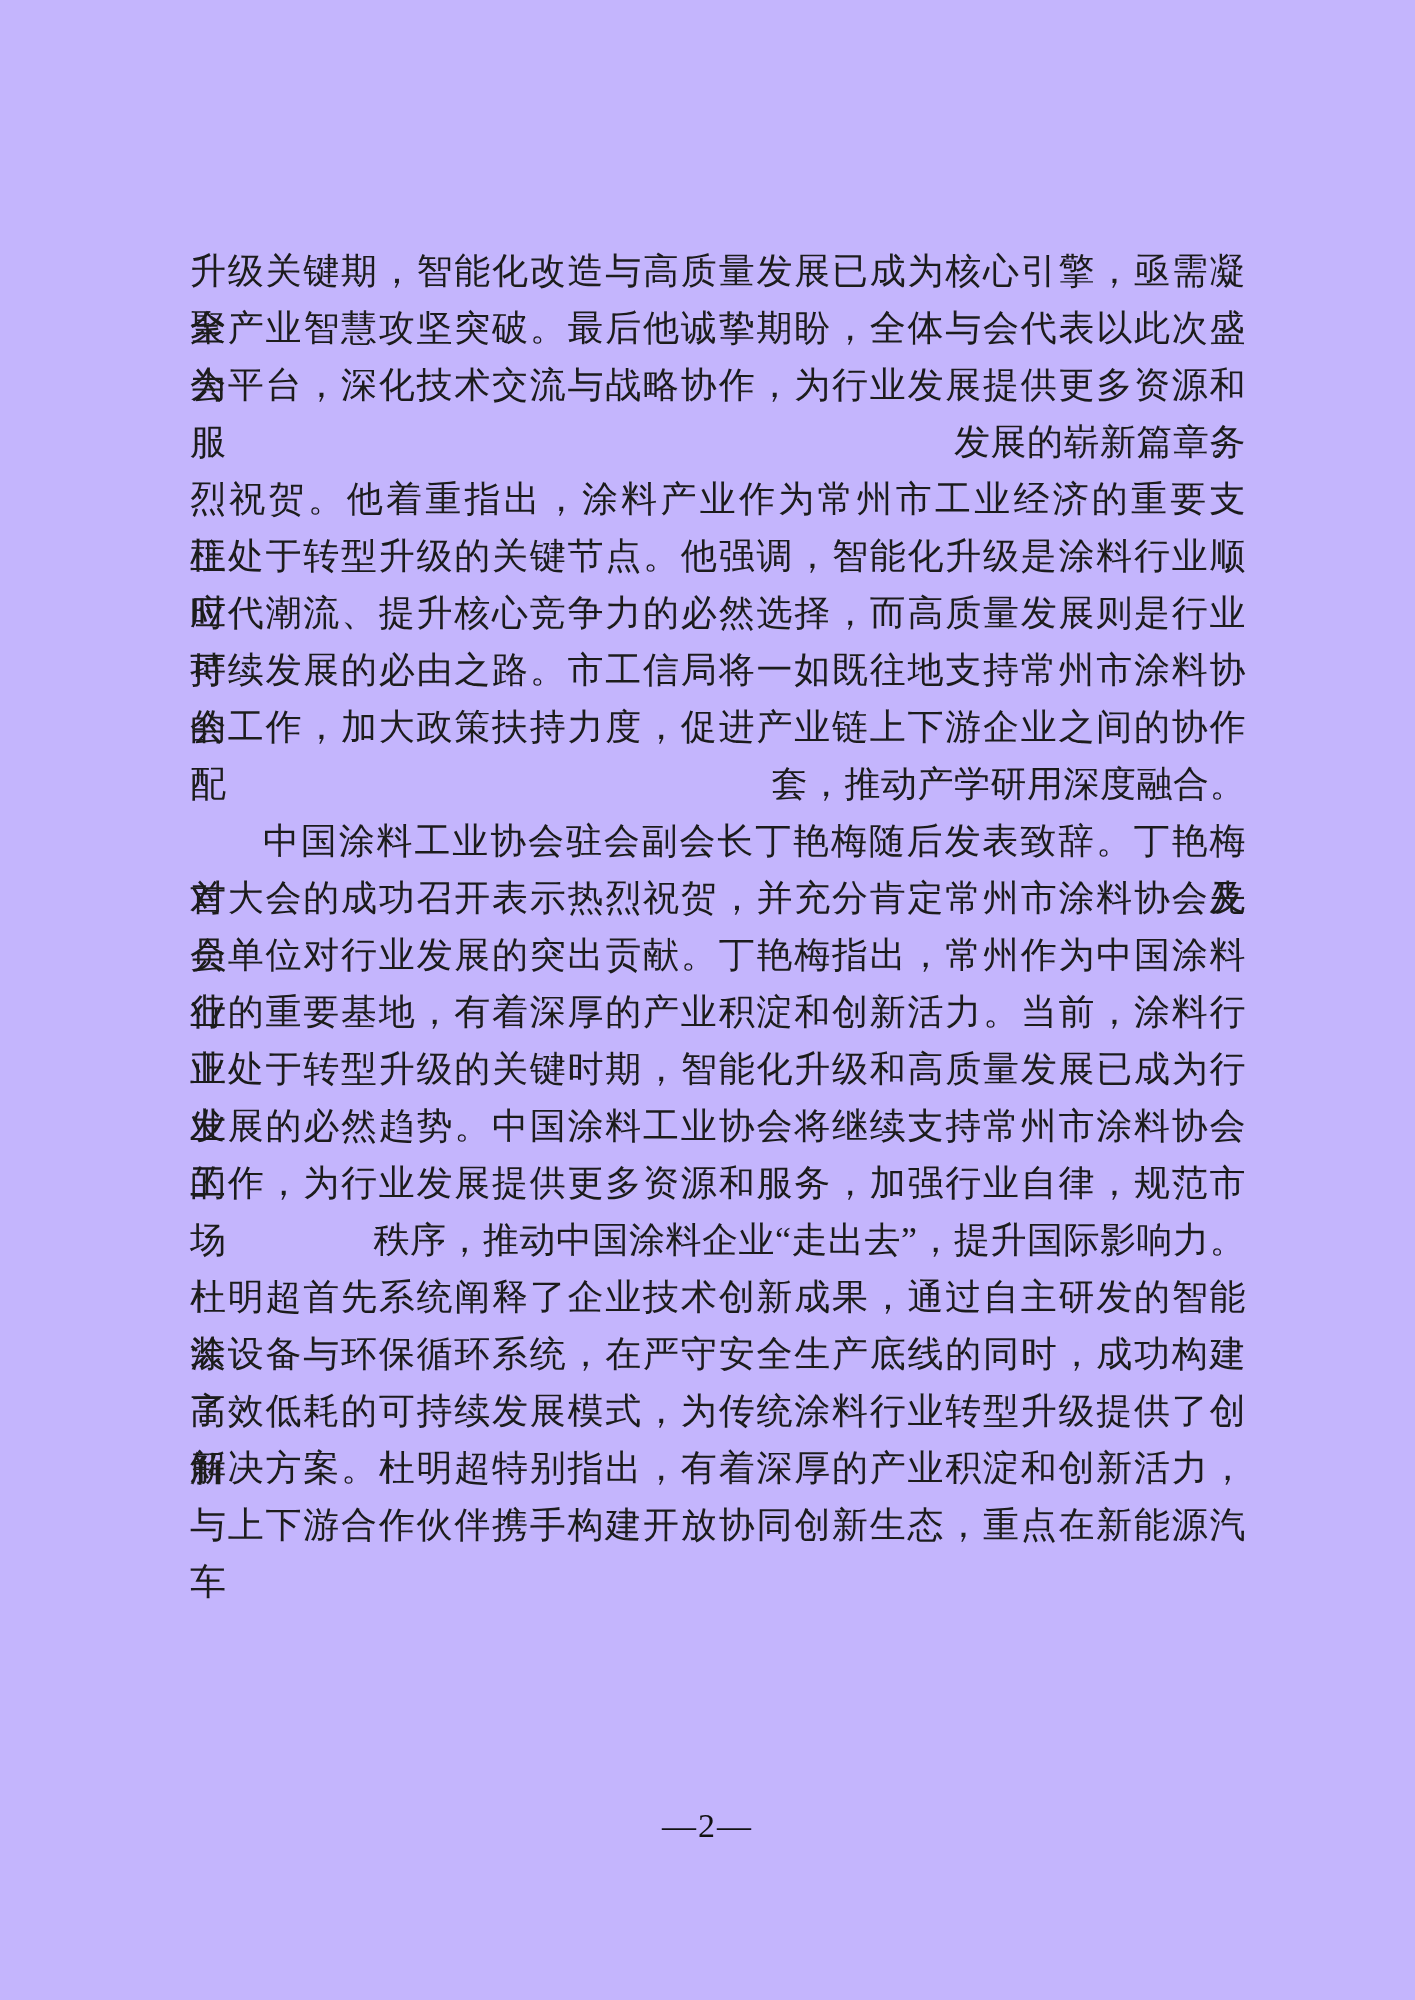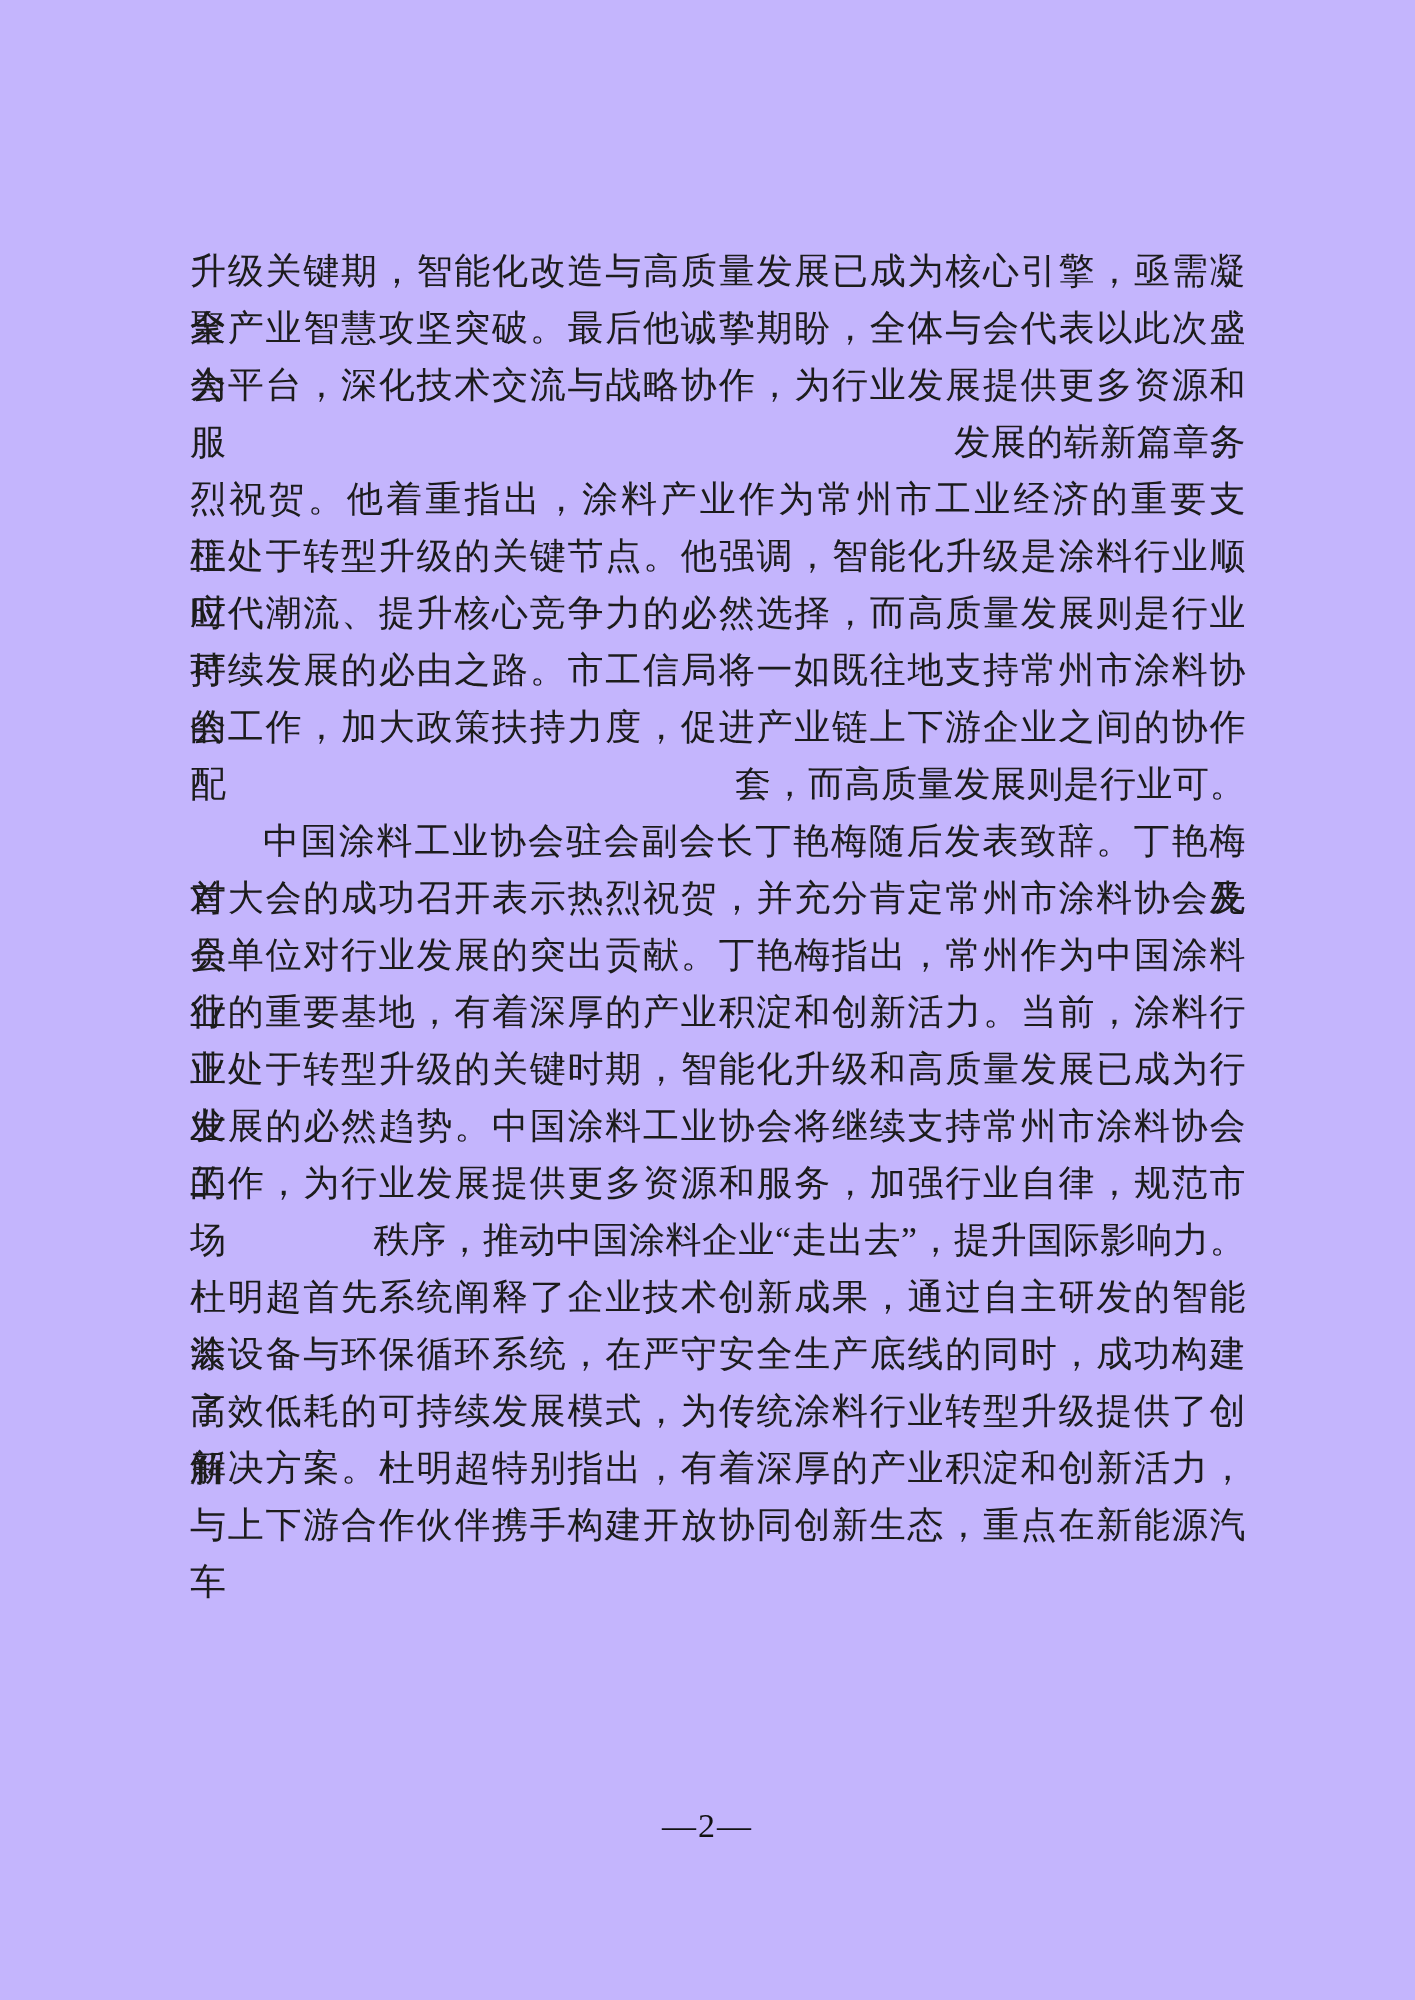--- a/index.html
+++ b/index.html
@@ -59,21 +59,21 @@
   <div class="doc-body">
       <div class="line fill">升级关键期，智能化改造与高质量发展已成为核心引擎，亟需凝聚</div>
       <div class="line fill">全产业智慧攻坚突破。最后他诚挚期盼，全体与会代表以此次盛会</div>
       <div class="line fill">为平台，深化技术交流与战略协作，为行业发展提供更多资源和服务</div>
       <div class="line">发展的崭新篇章。</div>
       <div class="line fill">烈祝贺。他着重指出，涂料产业作为常州市工业经济的重要支柱，</div>
       <div class="line fill">正处于转型升级的关键节点。他强调，智能化升级是涂料行业顺应</div>
       <div class="line fill">时代潮流、提升核心竞争力的必然选择，而高质量发展则是行业可</div>
       <div class="line fill">持续发展的必由之路。市工信局将一如既往地支持常州市涂料协会</div>
       <div class="line fill">的工作，加大政策扶持力度，促进产业链上下游企业之间的协作配</div>
-      <div class="line">套，而高质量发展则是行业可。</div>
+      <div class="line">套，推动产学研用深度融合。</div>
       <div class="line fill indent">中国涂料工业协会驻会副会长丁艳梅随后发表致辞。丁艳梅首先</div>
       <div class="line fill">对大会的成功召开表示热烈祝贺，并充分肯定常州市涂料协会及会</div>
       <div class="line fill">员单位对行业发展的突出贡献。丁艳梅指出，常州作为中国涂料行</div>
       <div class="line fill">业的重要基地，有着深厚的产业积淀和创新活力。当前，涂料行业</div>
       <div class="line fill">正处于转型升级的关键时期，智能化升级和高质量发展已成为行业</div>
       <div class="line fill">发展的必然趋势。中国涂料工业协会将继续支持常州市涂料协会的</div>
       <div class="line fill">工作，为行业发展提供更多资源和服务，加强行业自律，规范市场</div>
       <div class="line">秩序，推动中国涂料企业“走出去”，提升国际影响力。</div>
       <div class="line fill">杜明超首先系统阐释了企业技术创新成果，通过自主研发的智能涂</div>
       <div class="line fill">装设备与环保循环系统，在严守安全生产底线的同时，成功构建了</div>

